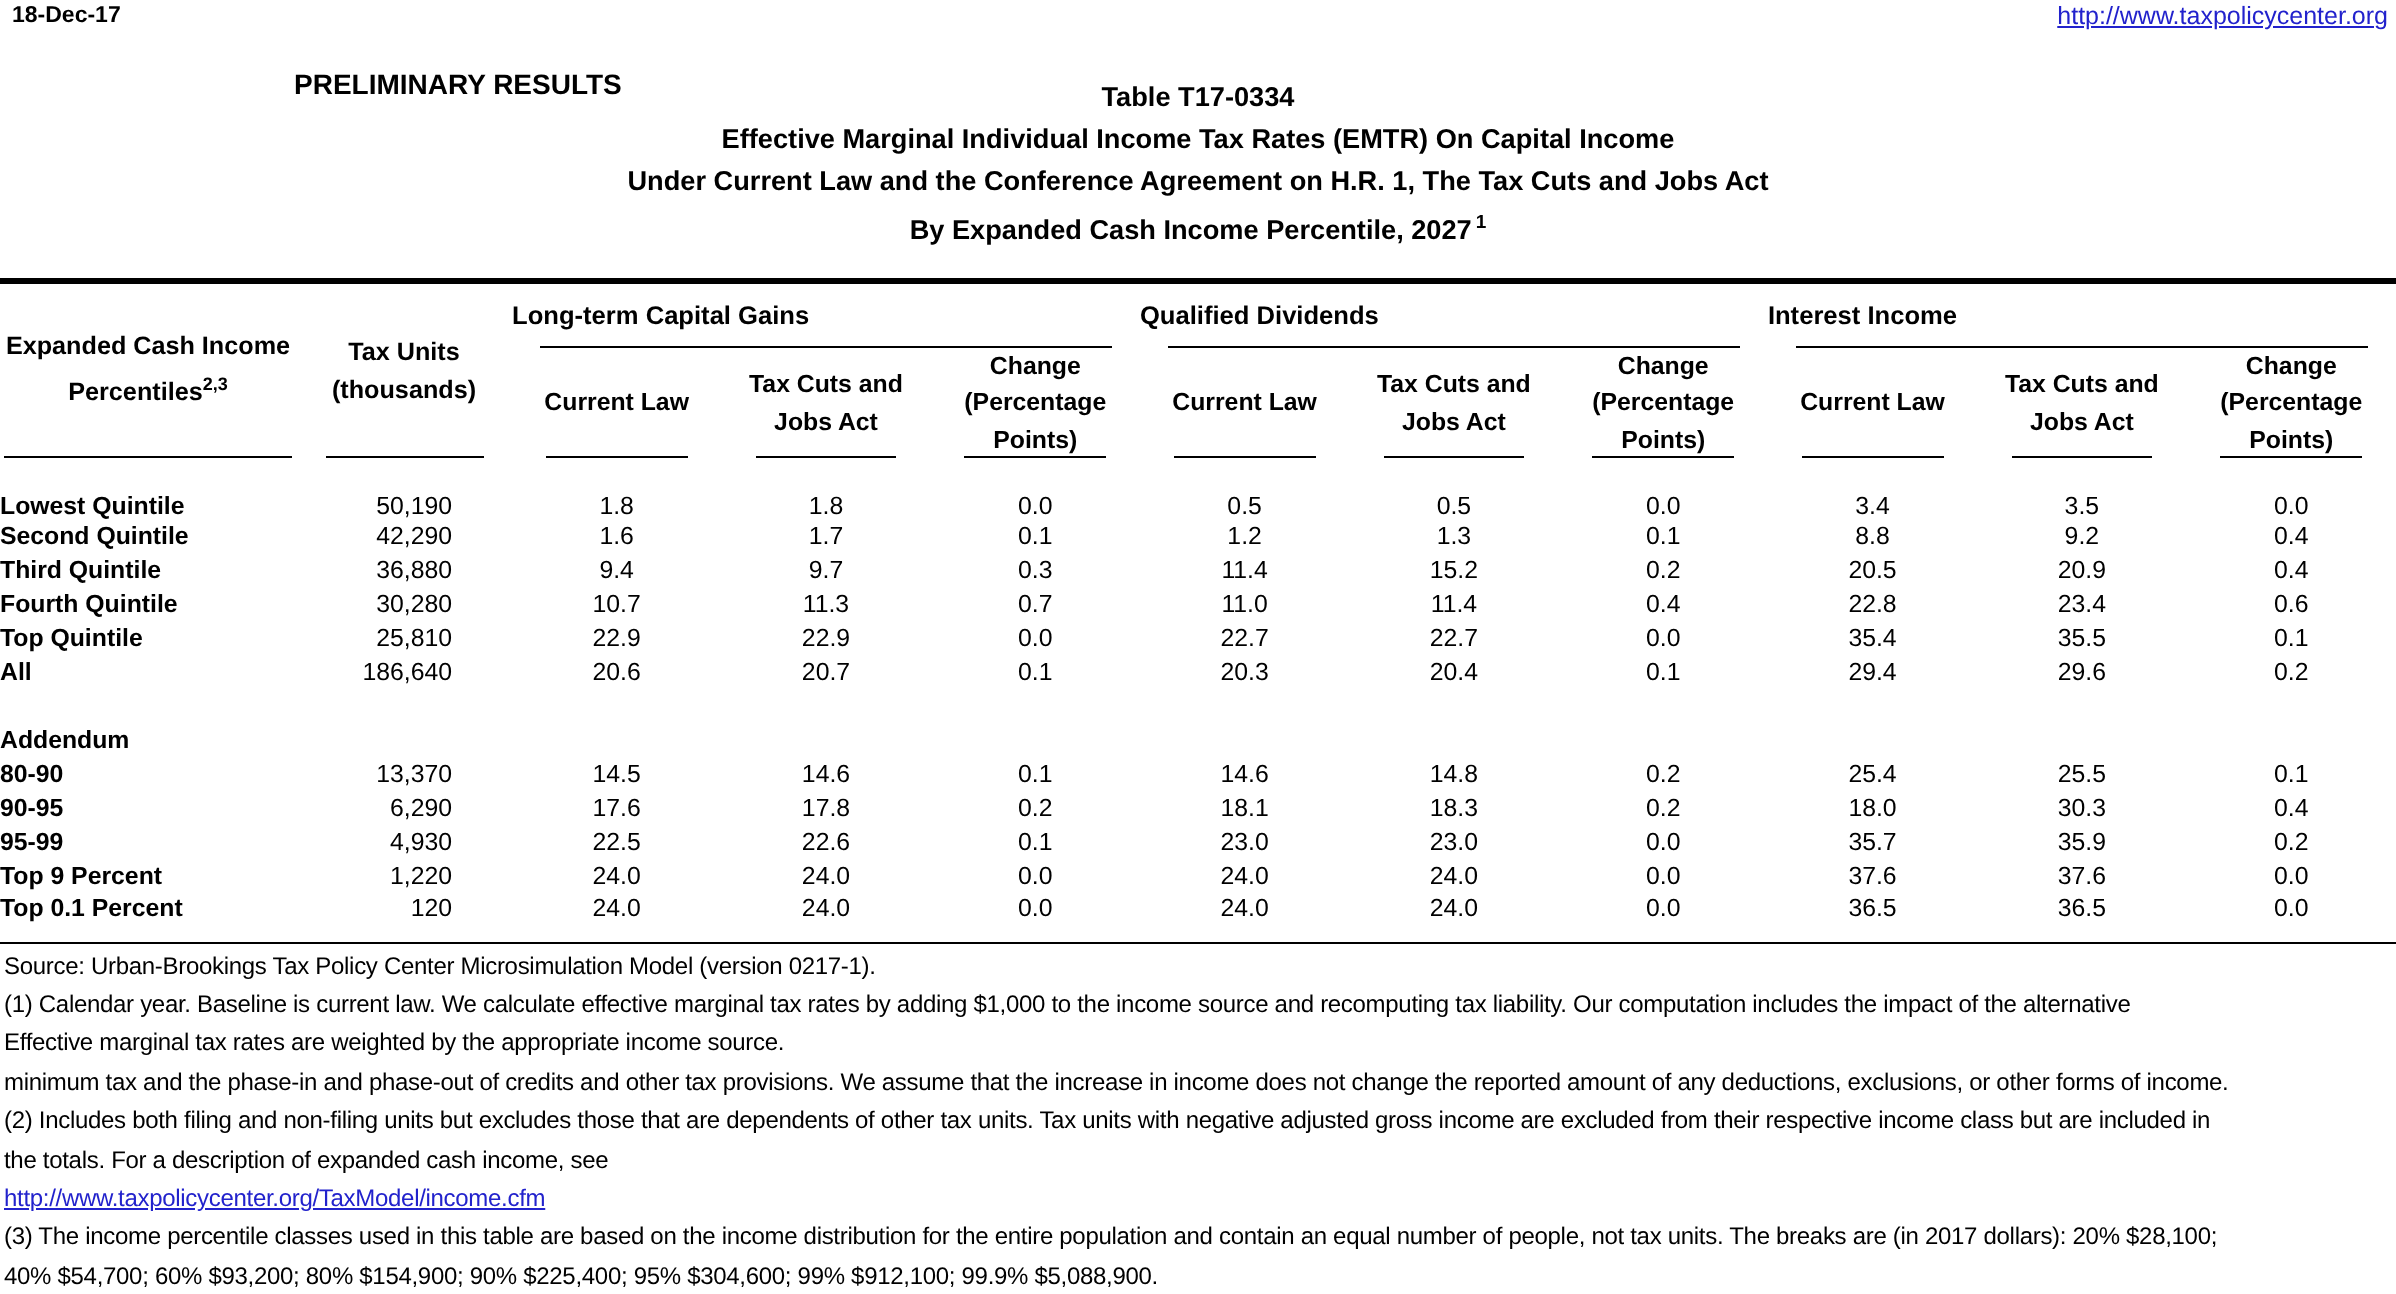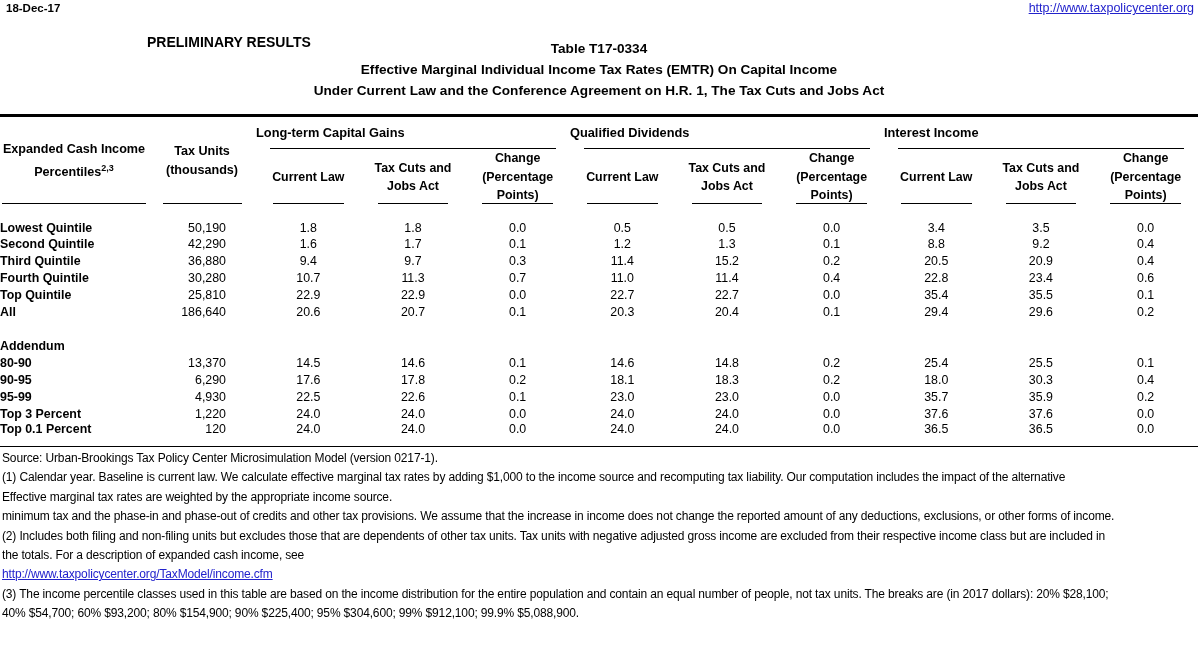--- a/index.html
+++ b/index.html
@@ -72,20 +72,21 @@
 <div class="topbar">
   <span class="topbar-date">18-Dec-17</span>
   <span class="topbar-status">PRELIMINARY RESULTS</span>
   <span class="topbar-link">http://www.taxpolicycenter.org</span>
 </div>
 
 <div class="title-block">
   <div>Table T17-0334</div>
   <div>Effective Marginal Individual Income Tax Rates (EMTR) On Capital Income</div>
   <div>Under Current Law and the Conference Agreement on H.R. 1, The Tax Cuts and Jobs Act</div>
+  <div><span>By Expanded Cash Income Percentile, 2027</span><sup>1</sup></div>
 </div>
 
 <div class="double-line"></div>
 
 <table>
   <colgroup>
     <col class="c-label">
       <col class="c-tax">
     <col>
       <col>
@@ -311,21 +312,21 @@
         <td class="val">22.6</td>
         <td class="val">0.1</td>
         <td class="val">23.0</td>
         <td class="val">23.0</td>
         <td class="val">0.0</td>
         <td class="val">35.7</td>
         <td class="val">35.9</td>
         <td class="val">0.2</td>
       </tr>
       <tr>
-        <td class="row-label">Top 3 Percent</td>
+        <td class="row-label">Top 9 Percent</td>
         <td class="tax-units">1,220</td>
         <td class="val">24.0</td>
         <td class="val">24.0</td>
         <td class="val">0.0</td>
         <td class="val">24.0</td>
         <td class="val">24.0</td>
         <td class="val">0.0</td>
         <td class="val">37.6</td>
         <td class="val">37.6</td>
         <td class="val">0.0</td>

